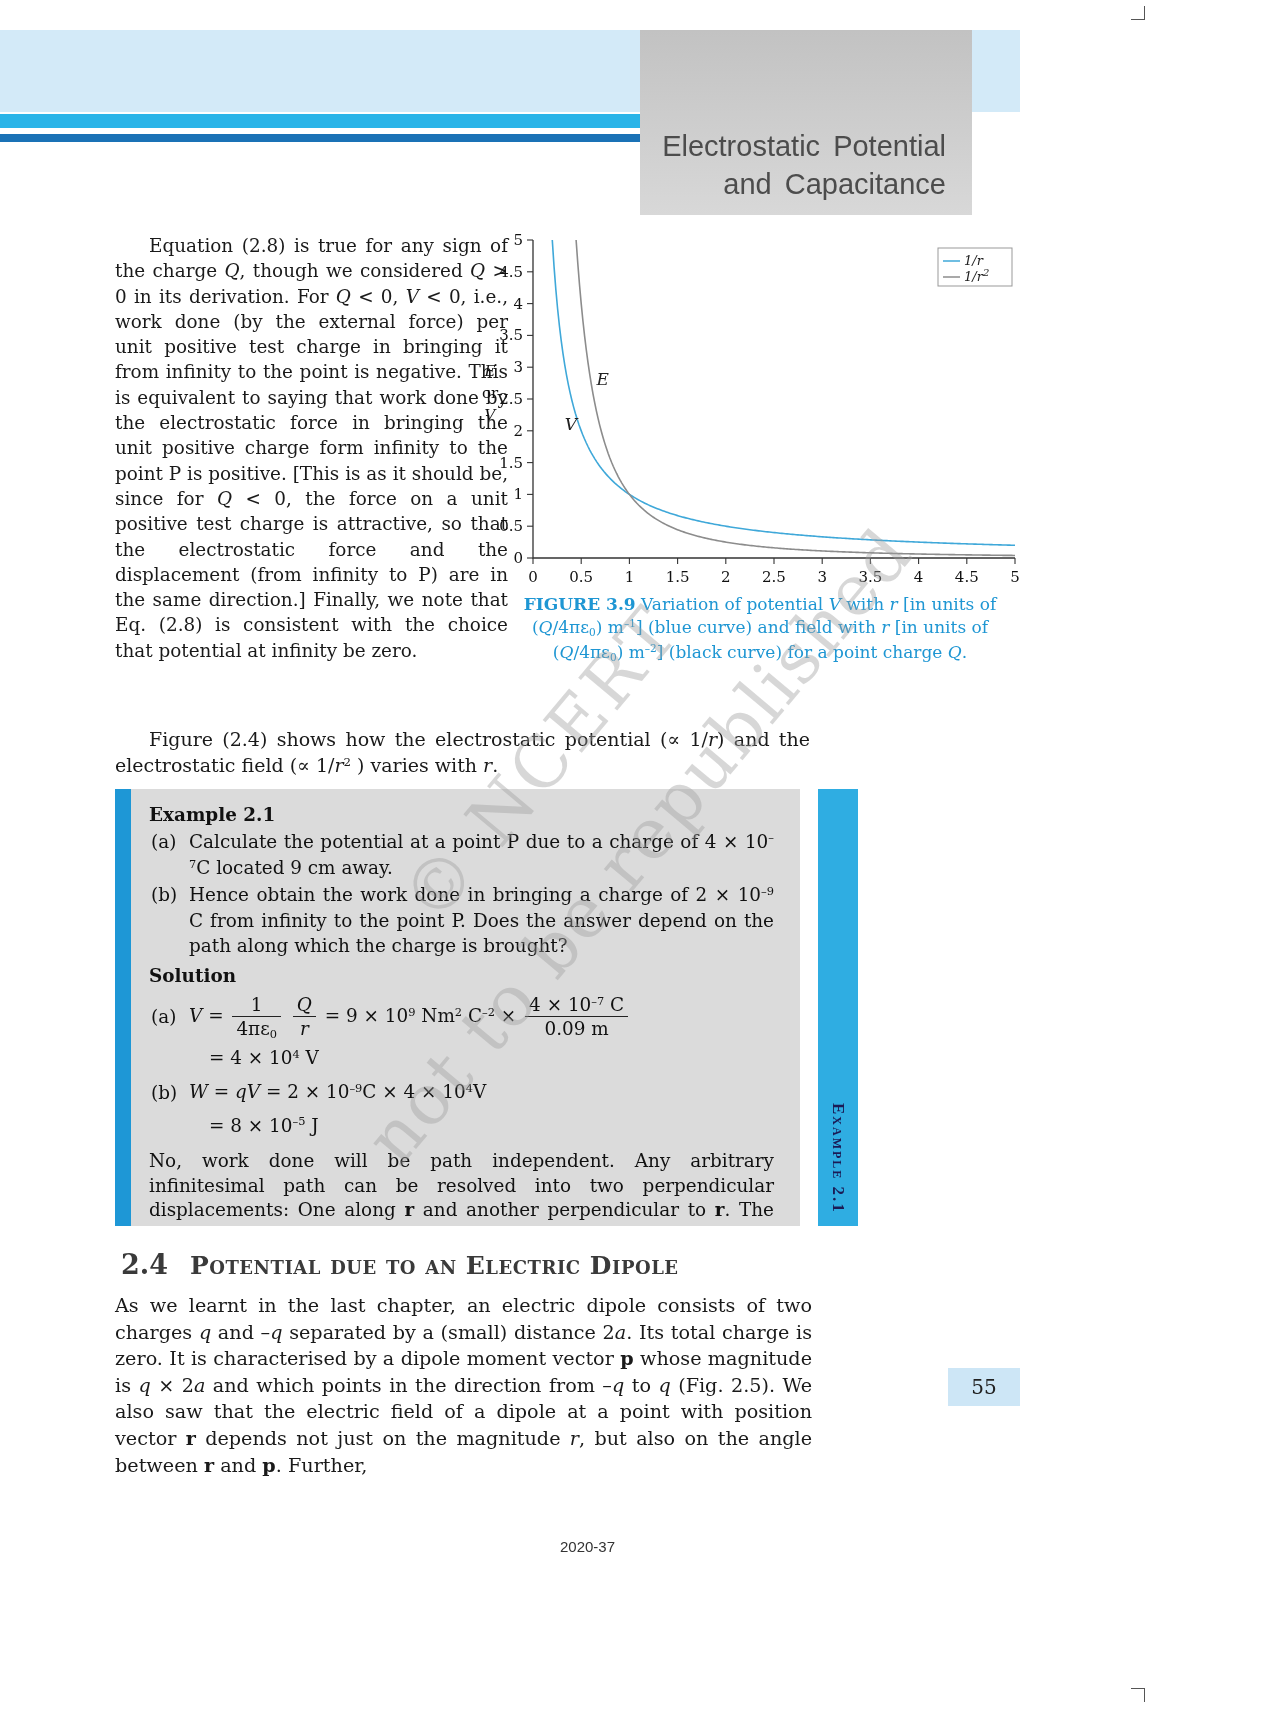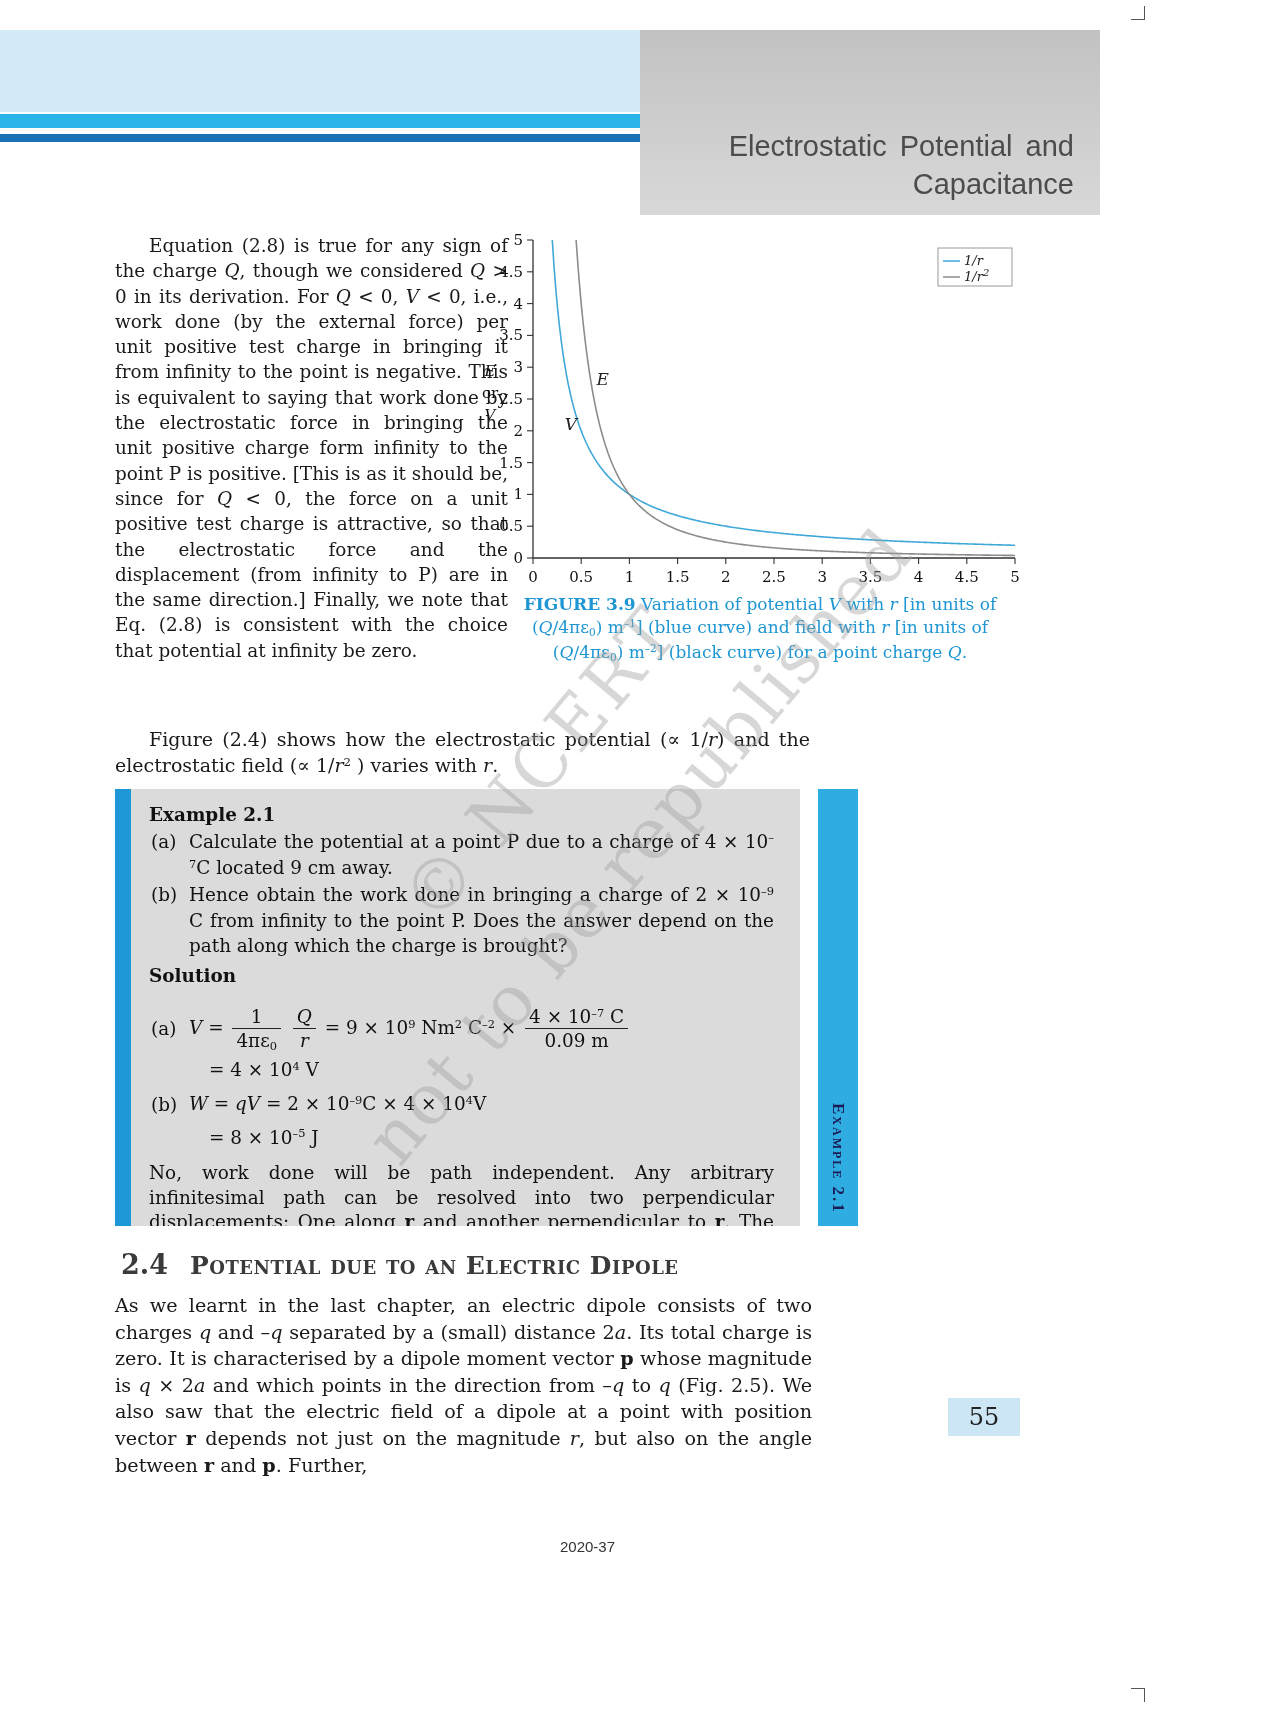--- a/index.html
+++ b/index.html
@@ -3,21 +3,21 @@
 <meta charset="utf-8">
 <style>
   html,body{margin:0;padding:0;background:#ffffff;}
   .page{position:relative;width:1275px;height:1709px;background:#ffffff;overflow:hidden;
         font-family:"DejaVu Serif","Liberation Serif",serif;color:#1a1a1a;}
 
   
   .band-pale{position:absolute;left:0;top:30px;width:1020px;height:82px;background:#d3eaf8;}
   .stripe-cyan{position:absolute;left:0;top:114px;width:640px;height:14px;background:#2ab4e8;}
   .stripe-blue{position:absolute;left:0;top:134px;width:640px;height:8px;background:#1a72b6;}
-  .chapter-box{position:absolute;left:640px;top:30px;width:460px;height:185px;
+  .chapter-box{position:absolute;left:640px;top:30px;width:332px;height:185px;
         background:linear-gradient(180deg,#c2c2c2,#d8d8d8);
         display:flex;align-items:flex-end;justify-content:flex-end;
         padding:0 26px 12px 0;box-sizing:border-box;}
   .chapter-title{font-family:"Liberation Sans",sans-serif;font-size:29px;line-height:38px;
         color:#4c4c4c;text-align:right;word-spacing:5px;}
 
   .crop-mark{position:absolute;width:13px;height:13px;}
   .crop-mark.top{left:1131px;top:6px;border-right:1.6px solid #555;border-bottom:1.6px solid #555;}
   .crop-mark.bottom{left:1131px;top:1688px;border-right:1.6px solid #555;border-top:1.6px solid #555;}
 
@@ -40,21 +40,21 @@
   .fig-caption{position:absolute;left:500px;top:593px;width:520px;font-size:17px;line-height:23px;
         color:#1e96d3;text-align:center;}
 
   
   .example-accent{position:absolute;left:115px;top:789px;width:16px;height:437px;background:#1e97d6;}
   .example-box{position:absolute;left:131px;top:789px;width:669px;height:437px;background:#dbdbdb;
         box-sizing:border-box;padding:14px 26px 0 18px;font-size:18.4px;line-height:24.6px;color:#111;overflow:hidden;}
   .ex-title{font-weight:bold;margin-bottom:2px;}
   .ex-item{position:relative;padding-left:40px;text-align:justify;}
   .ex-marker{position:absolute;left:2px;top:0;}
-  .ex-solution{font-weight:bold;margin:5px 0 18px;}
+  .ex-solution{font-weight:bold;margin:5px 0 6px;}
   .ex-eq{position:relative;padding-left:40px;margin:4px 0;}
   .ex-eq .ex-marker{top:50%;transform:translateY(-50%);}
   .ex-eq.result{padding-left:60px;margin:7px 0;}
   .ex-note{text-align:justify;margin-top:9px;}
   .frac{display:inline-block;vertical-align:middle;text-align:center;margin:0 3px;}
   .frac .num{display:block;padding:0 4px 1px;border-bottom:1.2px solid #222;line-height:1.15;}
   .frac .den{display:block;padding:1px 4px 0;line-height:1.15;}
 
   .side-bar{position:absolute;left:818px;top:789px;width:40px;height:437px;background:#2fade2;
         display:flex;flex-direction:column;align-items:center;justify-content:flex-end;
@@ -62,22 +62,22 @@
   .side-label{writing-mode:vertical-rl;font-family:"Liberation Serif",serif;font-variant:small-caps;
         font-weight:bold;font-size:17px;letter-spacing:2px;color:#1b1b55;}
 
   
   .section-heading{position:absolute;left:115px;top:1249px;color:#3a3a3a;}
   .sec-num{font-weight:bold;font-size:27px;margin-right:22px;margin-left:6px;}
   .sec-title{font-weight:bold;font-size:25px;font-variant:small-caps;letter-spacing:0.5px;}
   .para-dipole{position:absolute;left:115px;top:1293px;width:697px;font-size:19.2px;line-height:26.6px;
         text-align:justify;}
 
-  .page-badge{position:absolute;left:948px;top:1398px;width:72px;height:38px;background:#cde6f6;
-        display:flex;align-items:center;justify-content:center;font-size:24px;color:#222;}
+  .page-badge{position:absolute;left:948px;top:1368px;width:72px;height:38px;background:#cde6f6;
+        display:flex;align-items:center;justify-content:center;font-size:20px;color:#222;}
   .footer{position:absolute;left:0;top:1538px;width:1175px;text-align:center;
         font-family:"Liberation Sans",sans-serif;font-size:15px;color:#333;}
 
   
   .watermark{position:absolute;left:80px;top:700px;width:1020px;transform:rotate(-50deg);
         transform-origin:center;z-index:6;pointer-events:none;opacity:0.40;color:#9e9e9e;text-align:center;}
   .wm1{font-size:70px;letter-spacing:4px;}
   .wm2{font-size:70px;letter-spacing:2px;margin-top:46px;}
 </style>
 </head>

